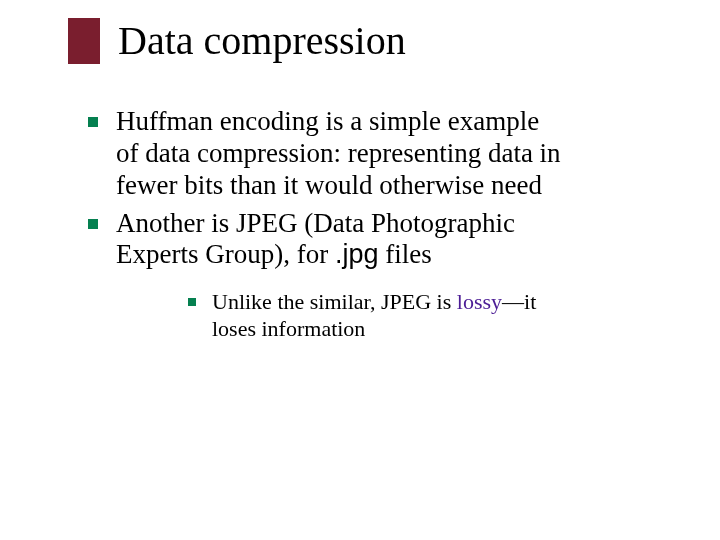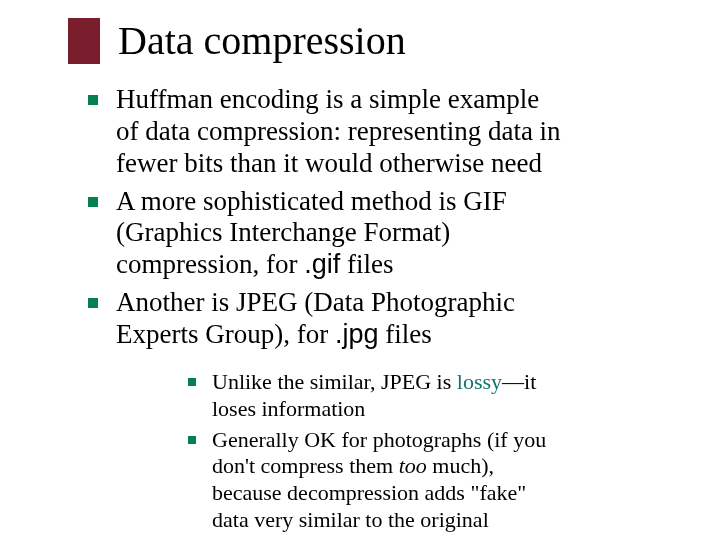--- a/index.html
+++ b/index.html
@@ -33,21 +33,21 @@
     flex: 0 0 auto;
   }
   .title {
     font-size: 40px;
     line-height: 1.1;
     font-weight: normal;
   }
   ul.outer {
     list-style: none;
     padding: 0;
-    margin: 20px 0 0 42px;
+    margin: 42px 0 0 42px;
   }
   ul.outer > li {
     position: relative;
     padding-left: 34px;
     font-size: 27px;
     line-height: 1.18;
     margin-bottom: 6px;
   }
   ul.outer > li::before {
     content: "";
@@ -79,45 +79,39 @@
     height: 8px;
     background: #058050;
   }
   .mono {
     font-family: Arial, Helvetica, sans-serif;
   }
   .ital {
     font-style: italic;
   }
   .red {
-    color: #0f766e;
+    color: #4c1d95;
   }
 </style>
 </head>
 <body>
 
 <div class="slide">
   <div class="title-row">
     <div class="accent-bar"></div>
     <div class="title">Data compression</div>
   </div>
 
   <ul class="outer">
     <li>
       <span>Huffman encoding is a simple example of </span><span class="">data compression:</span><span> representing data in fewer bits than it would otherwise need</span>
     </li>
     <li>
-      <span>A more sophisticated method is GIF (Graphics Interchange Format) compression, for </span><span class="mono">.gif</span><span> files</span>
-    </li>
-    <li>
       <span>Another is JPEG (Data Photographic Experts Group), for </span><span class="mono">.jpg</span><span> files</span>
 
       <ul class="inner">
         <li>
           <span>Unlike the similar, JPEG is </span><span class="red">lossy</span><span>—it loses information</span>
-        </li>
-        <li>
-          <span>Generally OK for photographs (if you don't compress them </span><span class="ital">too</span><span> much), because decompression adds "fake" data very similar to the original</span>
         </li>
       </ul>
     </li>
   </ul>
 </div>
 
 </body></html>

